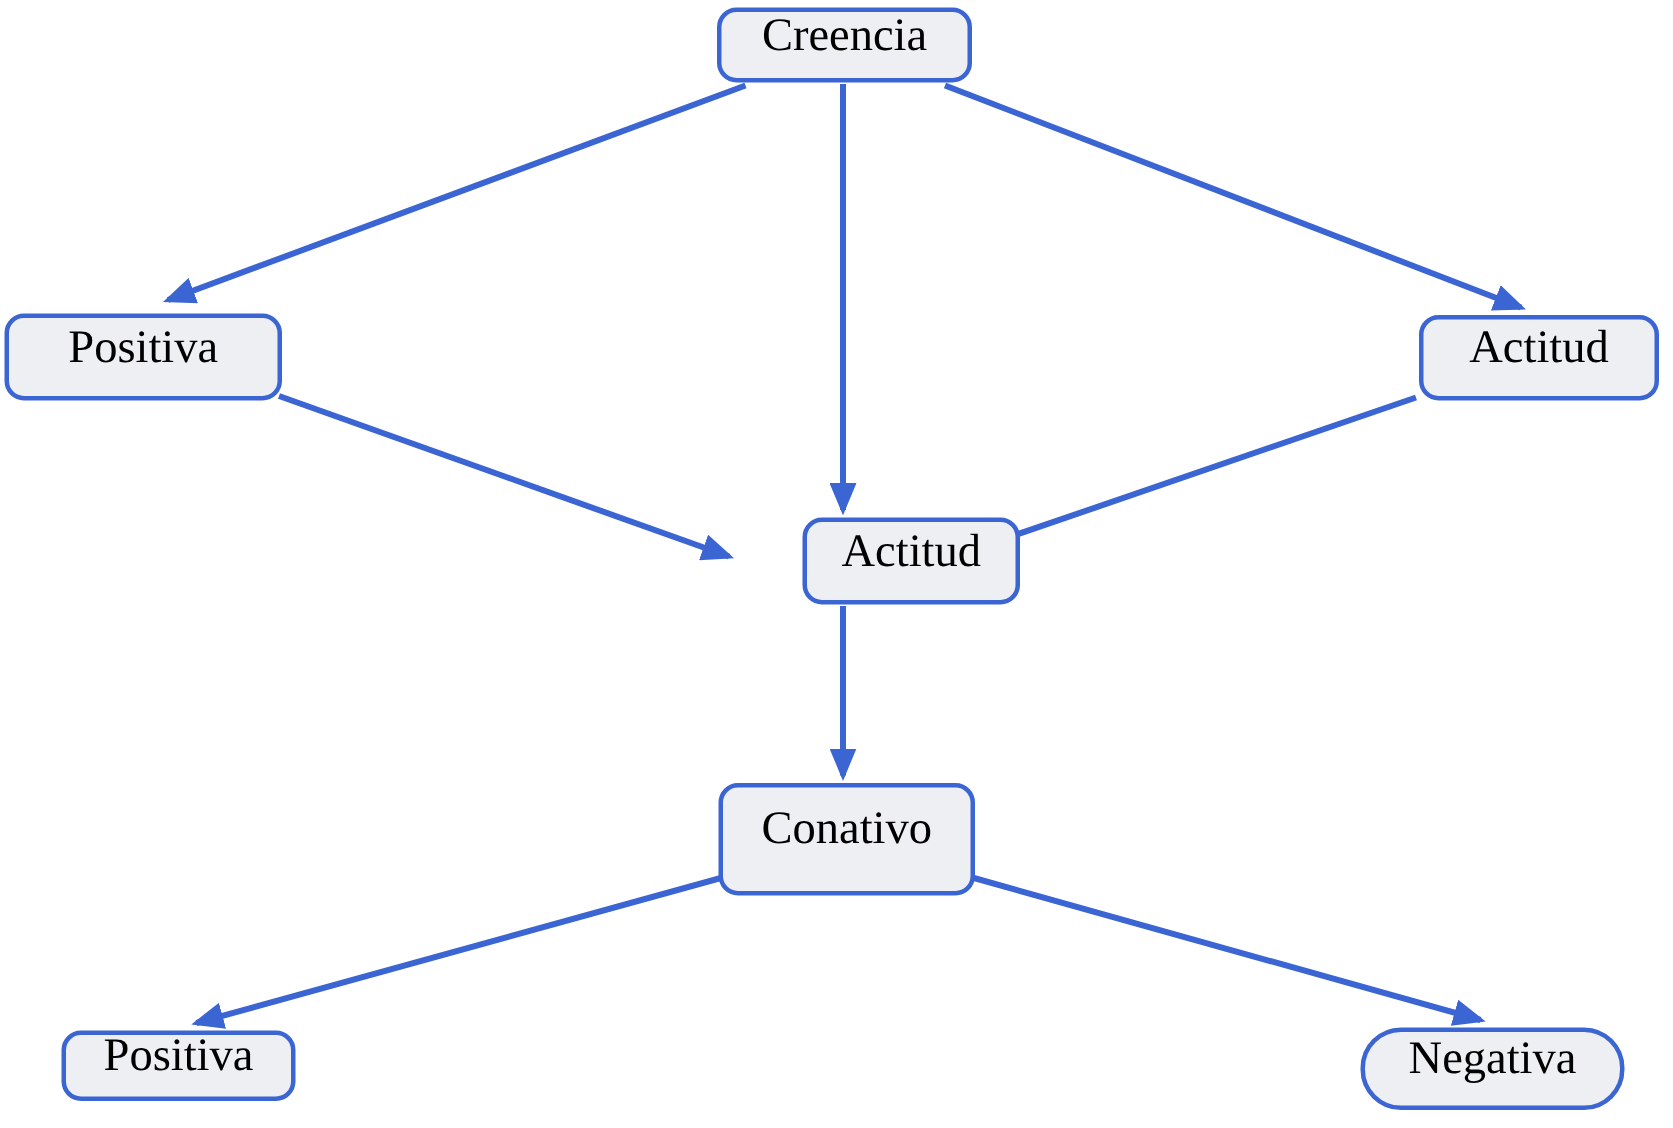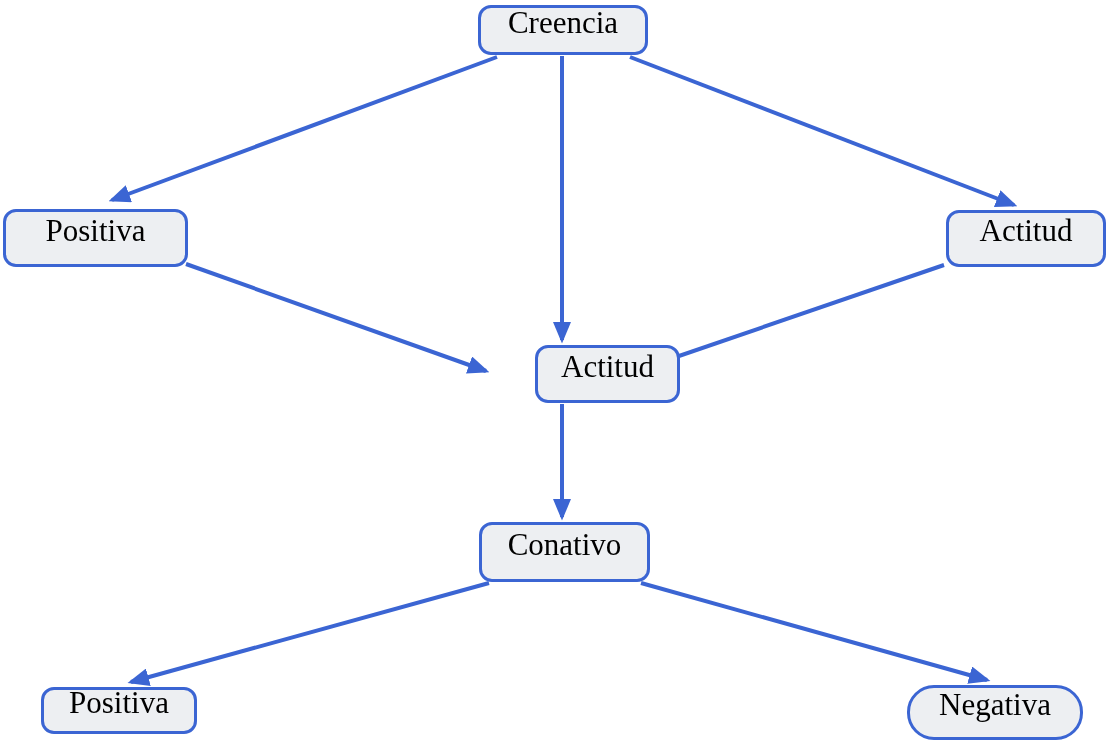--- a/index.html
+++ b/index.html
@@ -59,17 +59,17 @@
         <line x1="562" y1="404" x2="562" y2="517" stroke="#3b65d3" stroke-width="4" marker-end="url(#arrowhead)"></line>
         <line x1="489" y1="583" x2="131" y2="682" stroke="#3b65d3" stroke-width="4" marker-end="url(#arrowhead)"></line>
         <line x1="641" y1="583" x2="987" y2="680" stroke="#3b65d3" stroke-width="4" marker-end="url(#arrowhead)"></line>
       </g>
   </svg>
 
   <div class="node" id="node-creencia" style="left: 478px; top: 5px; width: 170px; height: 50px;">Creencia</div>
   <div class="node" id="node-cognitivo" style="left: 3px; top: 209px; width: 185px; height: 58px;">Positiva</div>
   <div class="node" id="node-afectivo" style="left: 946px; top: 210px; width: 160px; height: 57px;">Actitud</div>
   <div class="node" id="node-actitud" style="left: 491px; top: 345px; width: 145px; height: 58px; margin-left: 44px;">Actitud</div>
-  <div class="node" id="node-conativo" style="left: 479px; top: 522px; width: 171px; height: 60px;">Conativo</div>
+  <div class="node" id="node-conativo" style="left: 479px; top: 522px; width: 171px; height: 75px;">Conativo</div>
   <div class="node" id="node-positiva" style="left: 41px; top: 687px; width: 156px; height: 47px;">Positiva</div>
   <div class="node" id="node-negativa" style="left: 907px; top: 685px; width: 176px; height: 55px; border-radius: 27px;">Negativa</div>
 
 </div>
 
 </body></html>

